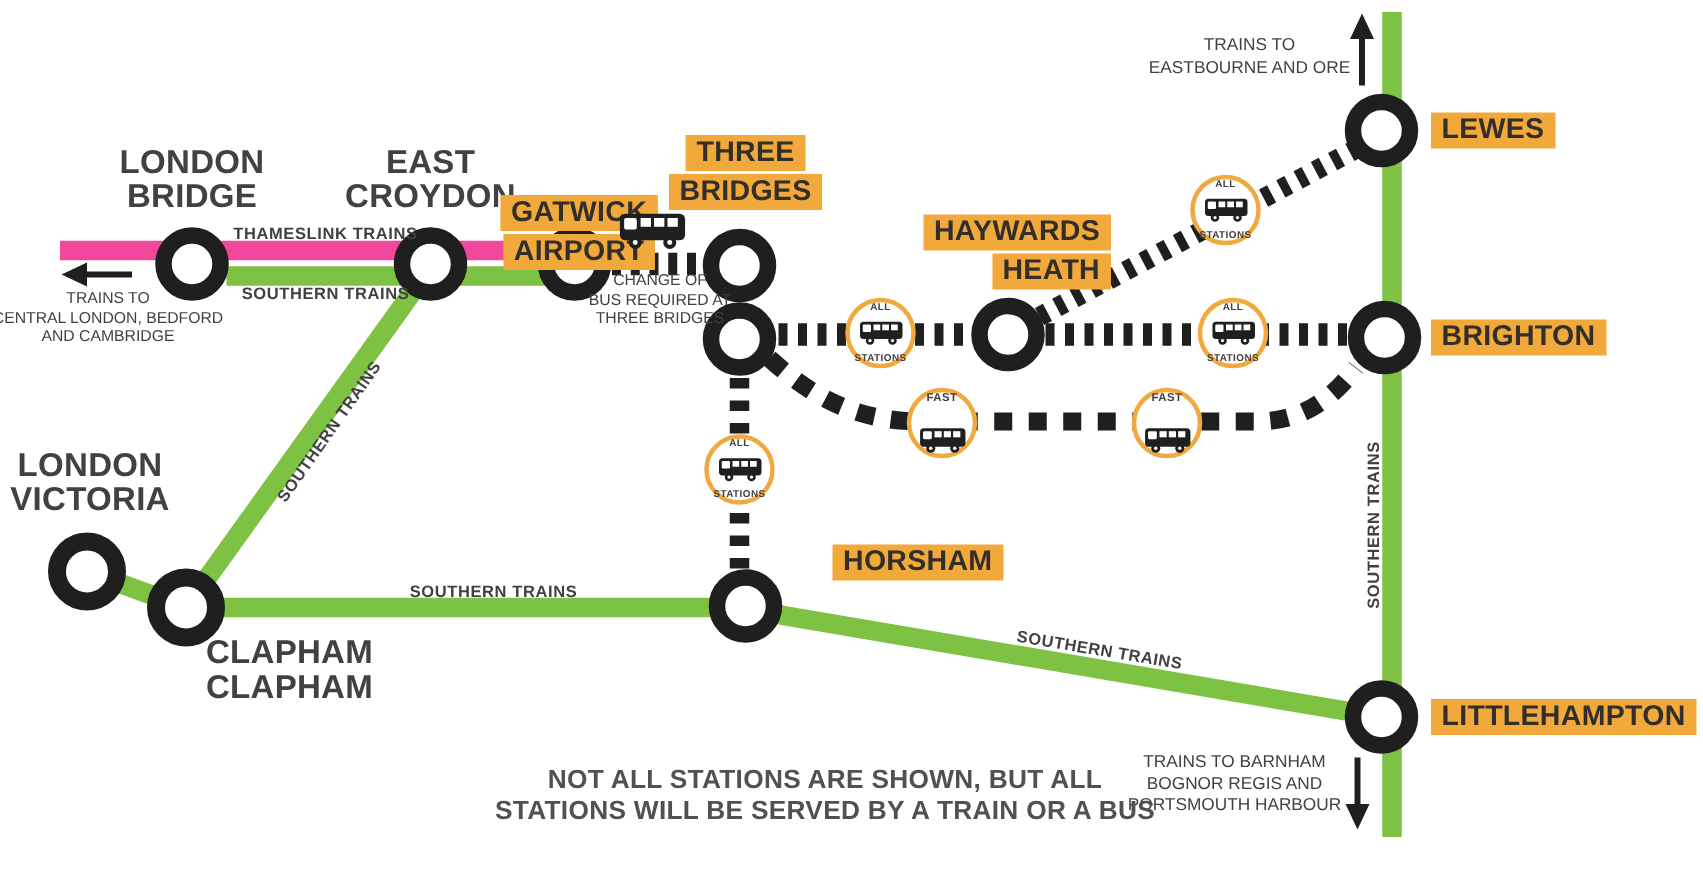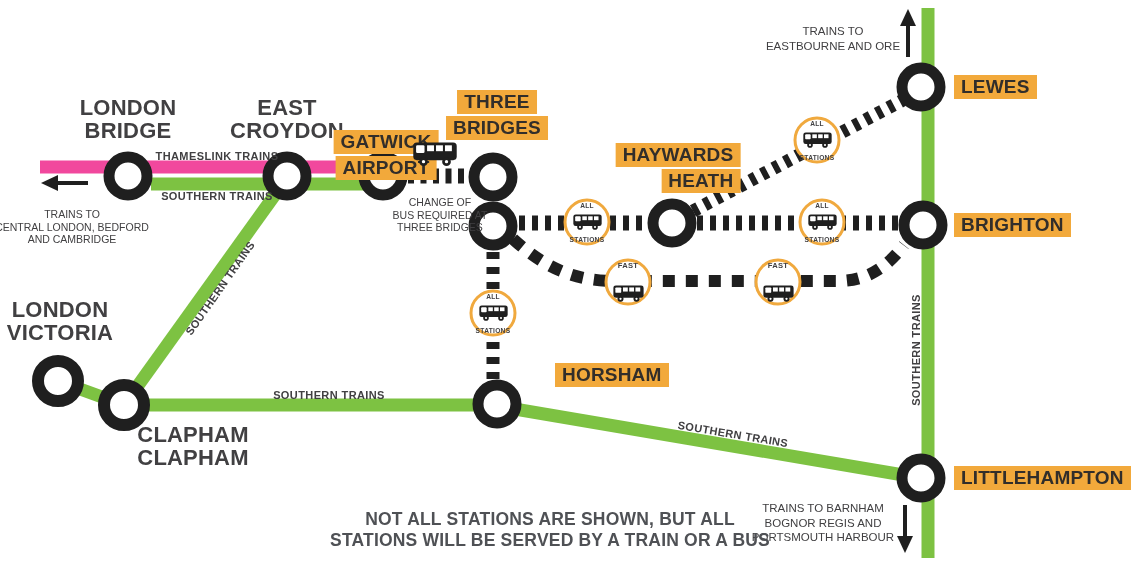--- a/index.html
+++ b/index.html
@@ -9,21 +9,21 @@
   .abs{position:absolute;}
   .center{transform:translate(-50%,-50%);}
   .vcenter{transform:translate(0,-50%);}
   .st-label{position:absolute;font-weight:700;font-size:22px;line-height:23px;
             text-align:center;color:#414042;letter-spacing:.2px;white-space:nowrap;}
   .boxed{font-size:19px;line-height:19px;color:#322e2a;}
   .hl{background:#F2A93B;display:inline-block;padding:2px 7px 3px;margin:1px 0;}
   .line-label{position:absolute;font-size:11px;font-weight:700;color:#414042;
               letter-spacing:.4px;white-space:nowrap;}
   .note{position:absolute;font-weight:400;color:#414042;text-align:center;white-space:nowrap;}
-  .note-sm{font-size:10.5px;line-height:12.5px;margin-top:15px;}
+  .note-sm{font-size:10.5px;line-height:12.5px;}
   .note-md{font-size:11.5px;line-height:14.5px;}
   .disclaimer{font-size:17.5px;line-height:21px;font-weight:700;color:#4f5155;letter-spacing:.2px;}
   .badge{position:absolute;width:47px;height:47px;box-sizing:border-box;border-radius:50%;
          background:#fff;border:3.2px solid #F0A93E;display:flex;flex-direction:column;
          align-items:center;justify-content:space-between;transform:translate(-50%,-50%);
          font-weight:700;color:#414042;z-index:5;}
   .badge-top{font-size:6.6px;line-height:7px;letter-spacing:.3px;}
   .badge-top.fast-t{font-size:7.6px;}
   .badge-bottom{font-size:6.6px;line-height:7px;letter-spacing:.3px;}
   .bus{display:block;}

